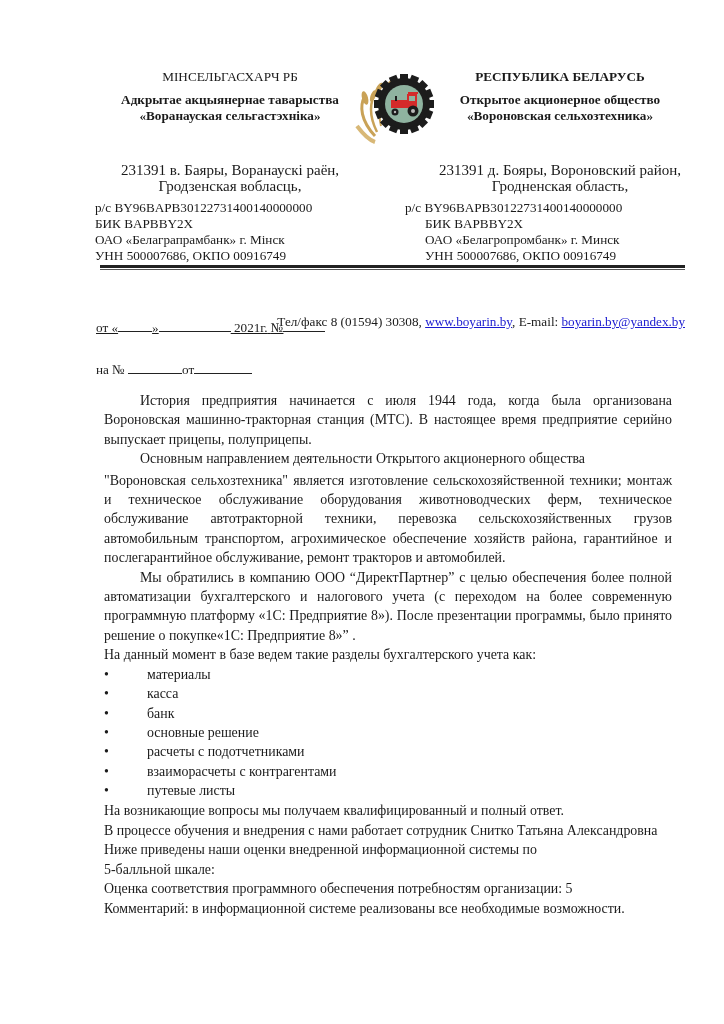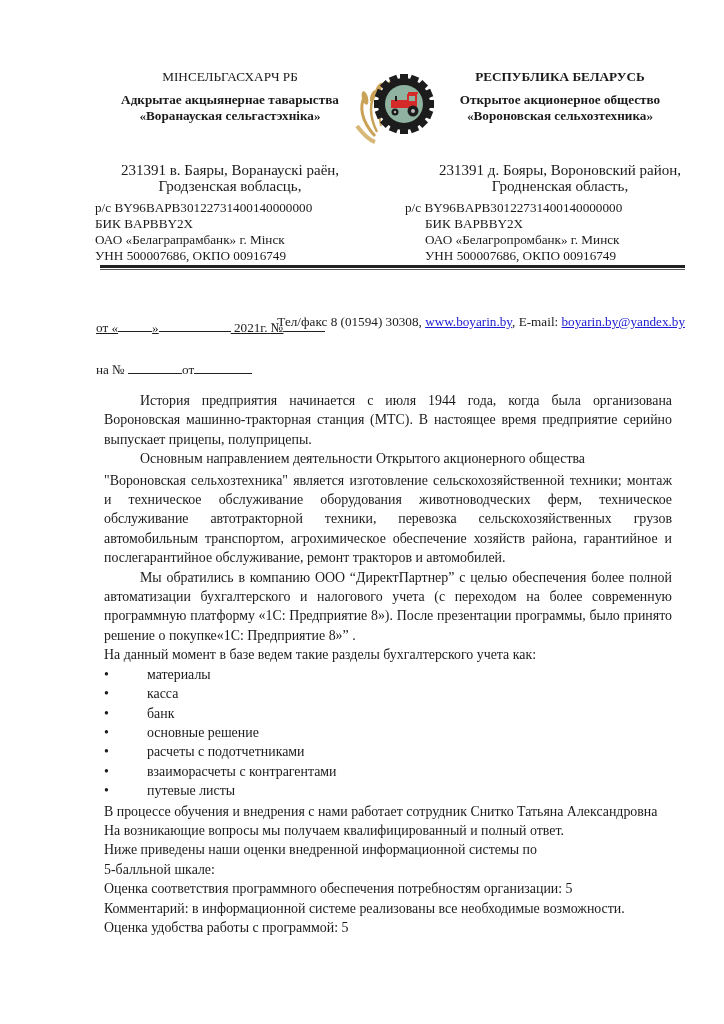--- a/index.html
+++ b/index.html
@@ -169,20 +169,19 @@
       </div>
       <div class="bullet-row">
         <span class="dot">•</span>
         <span>взаиморасчеты с контрагентами</span>
       </div>
       <div class="bullet-row">
         <span class="dot">•</span>
         <span>путевые листы</span>
       </div>
     </div>
+  <p class="p">На  возникающие вопросы мы получаем квалифицированный и полный ответ.</p>
   <p class="p" style="margin-top:1px">В процессе обучения и внедрения с нами работает  сотрудник Снитко Татьяна Александровна</p>
-  <p class="p">На  возникающие вопросы мы получаем квалифицированный и полный ответ.</p>
   <p class="p">Ниже приведены наши оценки внедренной информационной системы по</p>
   <p class="p">5-балльной шкале:</p>
   <p class="p">Оценка соответствия программного обеспечения потребностям организации: 5</p>
   <p class="p">Комментарий: в информационной системе реализованы все необходимые возможности.</p>
-  <p class="p">Оценка удобства работы с программой: 5</p>
 </div>
 
 </body></html>

